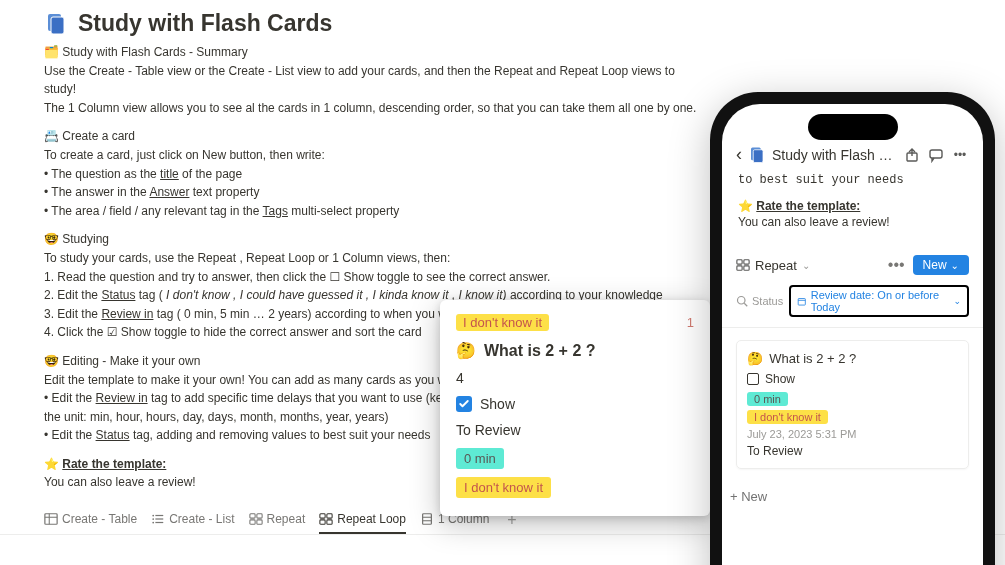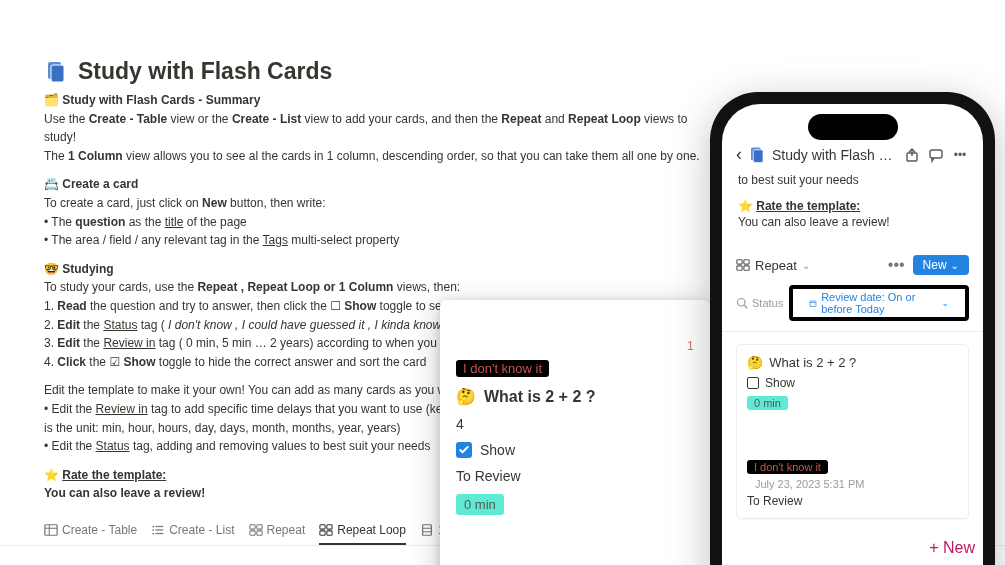--- a/index.html
+++ b/index.html
@@ -1,38 +1,38 @@
 <!DOCTYPE html>
 <html><head>
 <meta charset="utf-8">
 <style>
 * { box-sizing: border-box; margin: 0; padding: 0; }
 body { font-family: -apple-system, BlinkMacSystemFont, "Segoe UI", Helvetica, Arial, sans-serif; font-size: 12px; color: #37352f; background: #fff; width: 1005px; height: 565px; overflow: hidden; position: relative; }
 
-.main { padding: 10px 44px 0 44px; max-width: 745px; margin-top: 48px; }
+.main { padding: 10px 44px 0 44px; max-width: 745px; }
 .title-row { display: flex; align-items: center; gap: 10px; margin-bottom: 6px; }
 .title-icon { width: 24px; height: 24px; }
 h1 { font-size: 23px; font-weight: 700; }
 .desc { font-size: 12px; color: #37352f; margin-bottom: 10px; }
 .section { font-size: 12px; line-height: 1.55; margin-bottom: 10px; max-width: 700px; }
-.section b, .section strong { font-weight: 700; }
+.section b, .section strong { font-weight: 400; }
 .section u { }
 .section em { font-style: italic; }
 .emoji { font-size: 12px; }
 .rate { text-decoration: underline; font-weight: 600; }
 
 .tabs { display: flex; align-items: center; gap: 14px; padding: 0 44px; border-bottom: 1px solid #ededec; margin-top: 14px; }
 .tab { display: flex; align-items: center; gap: 4px; padding: 6px 0; font-size: 12px; color: #787774; cursor: pointer; border-bottom: 2px solid transparent; }
 .tab.active { color: #37352f; border-bottom-color: #37352f; font-weight: 500; }
 .tab-icon { width: 14px; height: 14px; fill: currentColor; }
 .tab-plus { color: #a5a5a3; font-size: 16px; padding: 0 4px; }
 
 .board { display: flex; gap: 20px; padding: 14px 44px 0 44px; }
 .tag { display: inline-block; padding: 1px 7px; border-radius: 3px; font-size: 12px; }
-.tag-red { background: #000000; color: #c4554d; margin-top: 46px; }
+.tag-red { background: #fde047; color: #c4554d; }
 .tag-gray { background: #5eead4; color: #595754; }
 .count { color: #a5a5a3; font-size: 12px; }
 
 
 .popup { position: absolute; left: 440px; top: 300px; width: 270px; background: #fff; border-radius: 6px; box-shadow: 0 8px 30px rgba(0,0,0,.25), 0 2px 8px rgba(0,0,0,.15); padding: 14px 16px 18px 16px; }
 .popup-head-row { display:flex; align-items:center; margin-bottom:10px; }
 .popup-head-row .tag { font-size: 13px; }
 .popup-head-row .count { margin-left:auto; font-size:13px; color:#d07a70; }
 .popup h2 { font-size: 16px; font-weight: 600; display:flex; align-items:center; gap:8px; margin-bottom:10px; }
 .popup .ans { font-size: 14px; margin-bottom:10px; }
@@ -45,40 +45,40 @@
 
 .phone { position:absolute; right:10px; top:92px; width:285px; height:560px; background:#111; border-radius:48px; padding:12px; box-shadow: 0 10px 40px rgba(0,0,0,.25); }
 .phone-screen { width:100%; height:100%; background:#fff; border-radius:38px; overflow:hidden; position:relative; }
 .notch { position:absolute; top:10px; left:50%; transform:translateX(-50%); width:90px; height:26px; background:#000; border-radius:14px; z-index:10; }
 .p-header { display:flex; align-items:center; padding:40px 14px 8px 14px; gap:6px; }
 .p-header .back { font-size:18px; color:#37352f; }
 .p-docicon { width:18px; height:18px; }
 .p-title { font-size:14px; font-weight:500; flex:1; white-space:nowrap; overflow:hidden; text-overflow:ellipsis; }
 .p-ic { width:18px; height:18px; color:#5a5a58; display:flex; align-items:center; justify-content:center; }
 .p-body { padding: 0 16px; font-size:12px; }
-.p-needs { font-size:12px; color:#37352f; margin-bottom:12px; }
+.p-needs { font-size:12px; color:#37352f; margin-bottom:12px;font-family:Liberation Mono, monospace; }
 .p-rate { font-size:12px; text-decoration:underline; font-weight:600; }
 .p-review { font-size:12px; margin-top:2px; margin-bottom:20px; }
 
 .p-toolbar { display:flex; align-items:center; gap:8px; padding:6px 14px; }
 .p-repeat { display:flex; align-items:center; gap:5px; font-size:13px; font-weight:500; }
 .p-toolbar .sp { flex:1; }
 .p-new { background:#2383e2; color:#fff; font-size:12px; padding:3px 10px; border-radius:4px; display:flex; align-items:center; gap:4px; }
 .p-dots { color:#787774; font-size:16px; }
 
 .p-filter { display:flex; align-items:center; gap:6px; padding:4px 14px 10px 14px; font-size:11px; border-bottom:1px solid #ededec; }
 .p-search { color:#9b9a97; display:flex; align-items:center; gap:4px; }
-.p-filterchip { border:4px solid #000000; border-radius:4px; padding:2px 16px; color:#2383e2; display:flex; align-items:center; gap:4px; font-size:11px; }
+.p-filterchip { border:2px solid #000000; border-radius:4px; padding:2px 6px; color:#2383e2; display:flex; align-items:center; gap:4px; font-size:11px; }
 
 .p-card { margin:12px 14px; border:1px solid #ededec; border-radius:5px; padding:10px; box-shadow:0 1px 2px rgba(0,0,0,.04); }
 .p-card-title { display:flex; align-items:center; gap:6px; font-size:13px; font-weight:500; margin-bottom:6px; }
 .p-show-row { display:flex; align-items:center; gap:6px; font-size:12px; margin-bottom:6px; }
 .p-cb { width:12px; height:12px; border:1.3px solid #37352f; border-radius:2px; }
-.p-date { font-size:11px; color:#9b9a97; margin:4px 8px; }
-.p-plus-new { text-align:right; font-size:16px; color:#be185d; padding:8px; }
+.p-date { font-size:11px; color:#9b9a97; margin:4px 0; }
+.p-plus-new { text-align:left; font-size:13px; color:#737373; padding:8px; }
 
 svg { display:block; }
 </style>
 </head>
 <body>
 
 <div class="main">
   <div class="title-row">
     <span>
       <svg class="title-icon" viewBox="0 0 24 24">
@@ -96,33 +96,35 @@
     </div>
     <div>
       <span>The </span><strong>1 Column</strong><span> view allows you to see al the cards in  1 column, descending order, so that you can take them all one by one.</span>
     </div>
   </div>
 
   <div class="section">
     <div><span class="emoji">📇 </span><strong>Create a card</strong></div>
     <div><span>To create a card, just click on  </span><strong>New</strong><span>  button, then write:</span></div>
     <div><span>• The </span><strong>question</strong><span> as the </span><u>title</u><span> of the page</span></div>
+    <div><span>• The </span><strong>answer</strong><span> in the </span><u>Answer</u><span> text property</span></div>
     <div><span>• The area / field / any relevant tag in the </span><u>Tags</u><span>  multi-select property</span></div>
   </div>
 
   <div class="section">
     <div><span class="emoji">🤓 </span><strong>Studying</strong></div>
     <div><span>To study your cards, use the </span><strong>Repeat , Repeat Loop or 1 Column</strong><span> views, then:</span></div>
     <div><span>1. </span><strong>Read</strong><span> the question and try to answer, then click the </span>☐ <strong>Show</strong><span> toggle to see the correct answer.</span></div>
     <div><span>2. </span><strong>Edit</strong><span> the </span><u>Status</u><span> tag ( </span><em>I don't know , I could have guessed it , I kinda know it , I know it)</em><span> according to your knowledge</span></div>
     <div><span>3. </span><strong>Edit</strong><span> the </span><u>Review in</u><span> tag ( 0 min,   5 min …   2 years) according to when you want to see that card again</span></div>
     <div><span>4. </span><strong>Click</strong><span> the </span>☑ <strong>Show</strong><span> toggle to hide the correct answer and sort the card</span></div>
   </div>
 
   <div class="section">
+    <div><span class="emoji">🤓 </span><strong>Editing - Make it your own</strong></div>
     <div>Edit the template to make it your own! You can add as many cards as you want, and can also:</div>
     <div><span>• Edit the </span><u>Review in</u><span> tag  to add specific time delays that you want to use (keep the format: </span><strong>n u</strong><span> , where n is a number and u is the unit: min, hour, hours, day, days, month, months, year, years)</span></div>
     <div><span>• Edit the </span><u>Status</u><span> tag, adding and removing values to best suit your needs</span></div>
   </div>
 
   <div class="section">
     <div>⭐ <span class="rate">Rate the template:</span></div>
     <div><strong>You can also leave a review!</strong></div>
   </div>
 </div>

